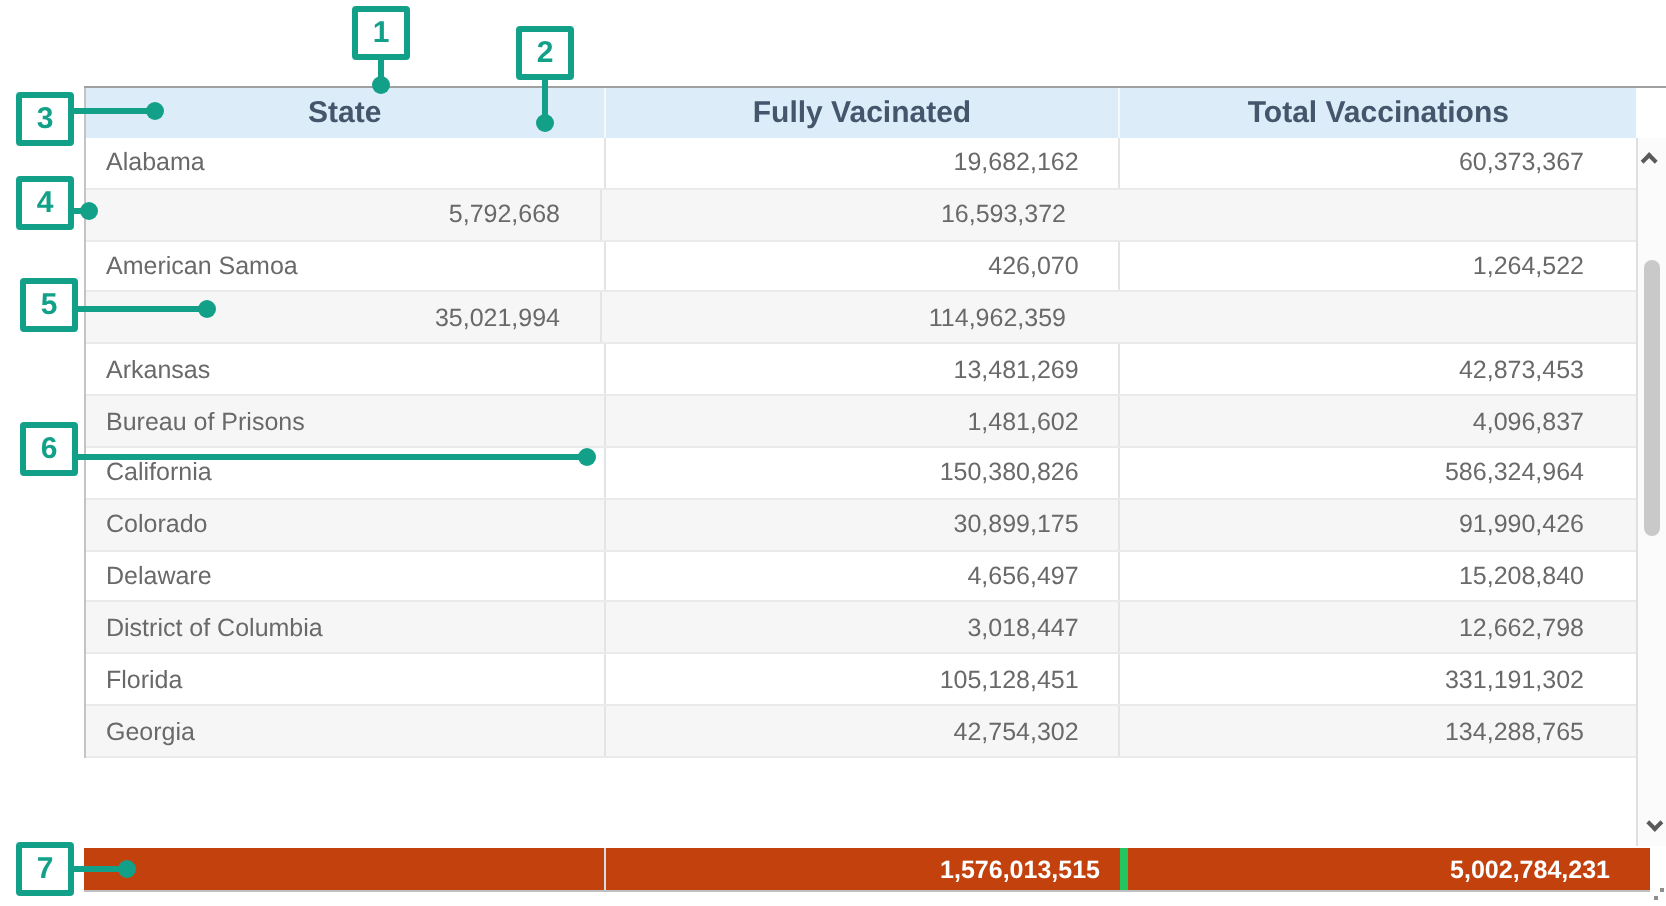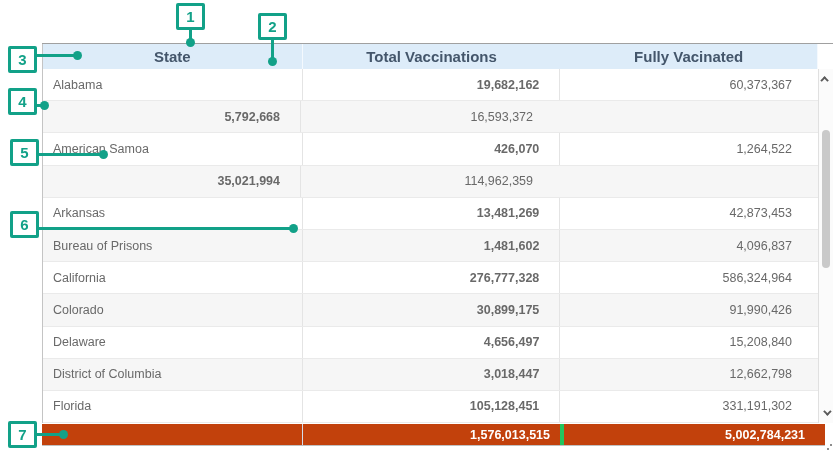--- a/index.html
+++ b/index.html
@@ -28,34 +28,34 @@
     display: flex; align-items: center; justify-content: center;
     font-size: 15px; font-weight: bold; color: #44566b;
     border-right: 1px solid #f4f9fe;
   }
   .hcell.c1 { width: 260px; }
   .hcell.c2 { width: 258px; }
   .hcell.c3 { width: 258px; border-right: none; }
 
   .body-rows {
     position: absolute; left: 42px; top: 69px;
-    width: 776px; height: 354px;
+    width: 776px; height: 310px;
     display: flex; flex-direction: column;
     border-left: 1px solid #c4c4c4;
     background: #ffffff;
   }
   .row { flex: 1; display: flex; border-bottom: 1px solid #eaeaea; background: #ffffff; }
   .row:nth-child(even) { background: #f6f6f6; }
   .cell {
     display: flex; align-items: center;
     font-size: 12.5px; color: #696969;
     overflow: hidden; white-space: nowrap;
   }
   .cell.state { width: 260px; padding-left: 10px; border-right: 1px solid #e4e4e4; }
-  .cell.num2  { width: 258px; justify-content: flex-end; padding-right: 20px; border-right: 1px solid #e4e4e4; font-weight: bold; }
+  .cell.num2  { width: 258px; justify-content: flex-end; padding-right: 20px; border-right: 1px solid #e4e4e4; }
   .cell.num3  { width: 258px; justify-content: flex-end; padding-right: 26px; }
 
   
   .scrollbar {
     position: absolute; left: 818px; top: 69px;
     width: 15px; height: 354px;
     background: #fbfbfb;
     border-left: 1px solid #e0e0e0;
   }
   .scroll-btn { position: absolute; left: 0; width: 14px; height: 16px; display: flex; align-items: center; justify-content: center; }
@@ -117,22 +117,22 @@
 </style>
 </head>
 <body>
 
 <div class="canvas">
 
   <div class="table-top-border"></div>
 
   <div class="header-row">
     <div class="hcell c1">State</div>
+    <div class="hcell c2">Fully Vacinated</div>
     <div class="hcell c3">Total Vaccinations</div>
-    <div class="hcell c2">Fully Vacinated</div>
   </div>
 
   <div class="body-rows">
     <div class="row">
       <div class="cell state">Alabama</div>
       <div class="cell num2">19,682,162</div>
       <div class="cell num3">60,373,367</div>
     </div>
     <div class="row">
       <div class="cell num2">5,792,668</div>
@@ -152,21 +152,21 @@
       <div class="cell num2">13,481,269</div>
       <div class="cell num3">42,873,453</div>
     </div>
     <div class="row">
       <div class="cell state">Bureau of Prisons</div>
       <div class="cell num2">1,481,602</div>
       <div class="cell num3">4,096,837</div>
     </div>
     <div class="row">
       <div class="cell state">California</div>
-      <div class="cell num2">276,777,328</div>
+      <div class="cell num2">150,380,826</div>
       <div class="cell num3">586,324,964</div>
     </div>
     <div class="row">
       <div class="cell state">Colorado</div>
       <div class="cell num2">30,899,175</div>
       <div class="cell num3">91,990,426</div>
     </div>
     <div class="row">
       <div class="cell state">Delaware</div>
       <div class="cell num2">4,656,497</div>
@@ -174,20 +174,25 @@
     </div>
     <div class="row">
       <div class="cell state">District of Columbia</div>
       <div class="cell num2">3,018,447</div>
       <div class="cell num3">12,662,798</div>
     </div>
     <div class="row">
       <div class="cell state">Florida</div>
       <div class="cell num2">105,128,451</div>
       <div class="cell num3">331,191,302</div>
+    </div>
+    <div class="row">
+      <div class="cell state">Georgia</div>
+      <div class="cell num2">42,754,302</div>
+      <div class="cell num3">134,288,765</div>
     </div>
   </div>
 
   <div class="scrollbar">
     <div class="scroll-btn up">
       <span class="chev up-chev"></span>
     </div>
     <div class="scroll-thumb"></div>
     <div class="scroll-btn down">
       <span class="chev down-chev"></span>

